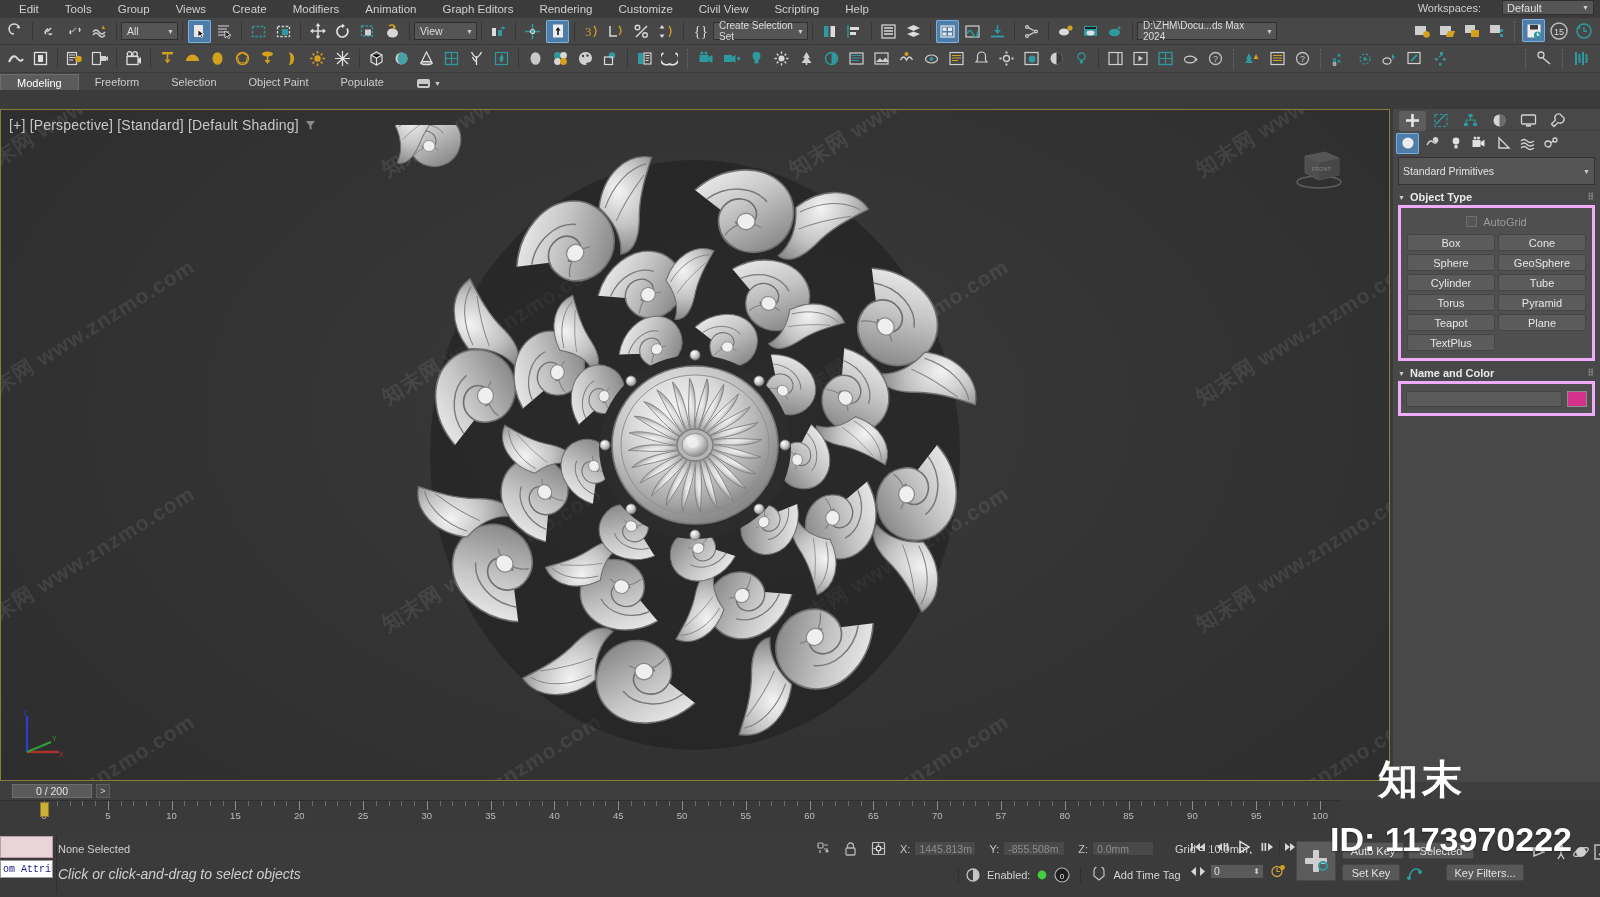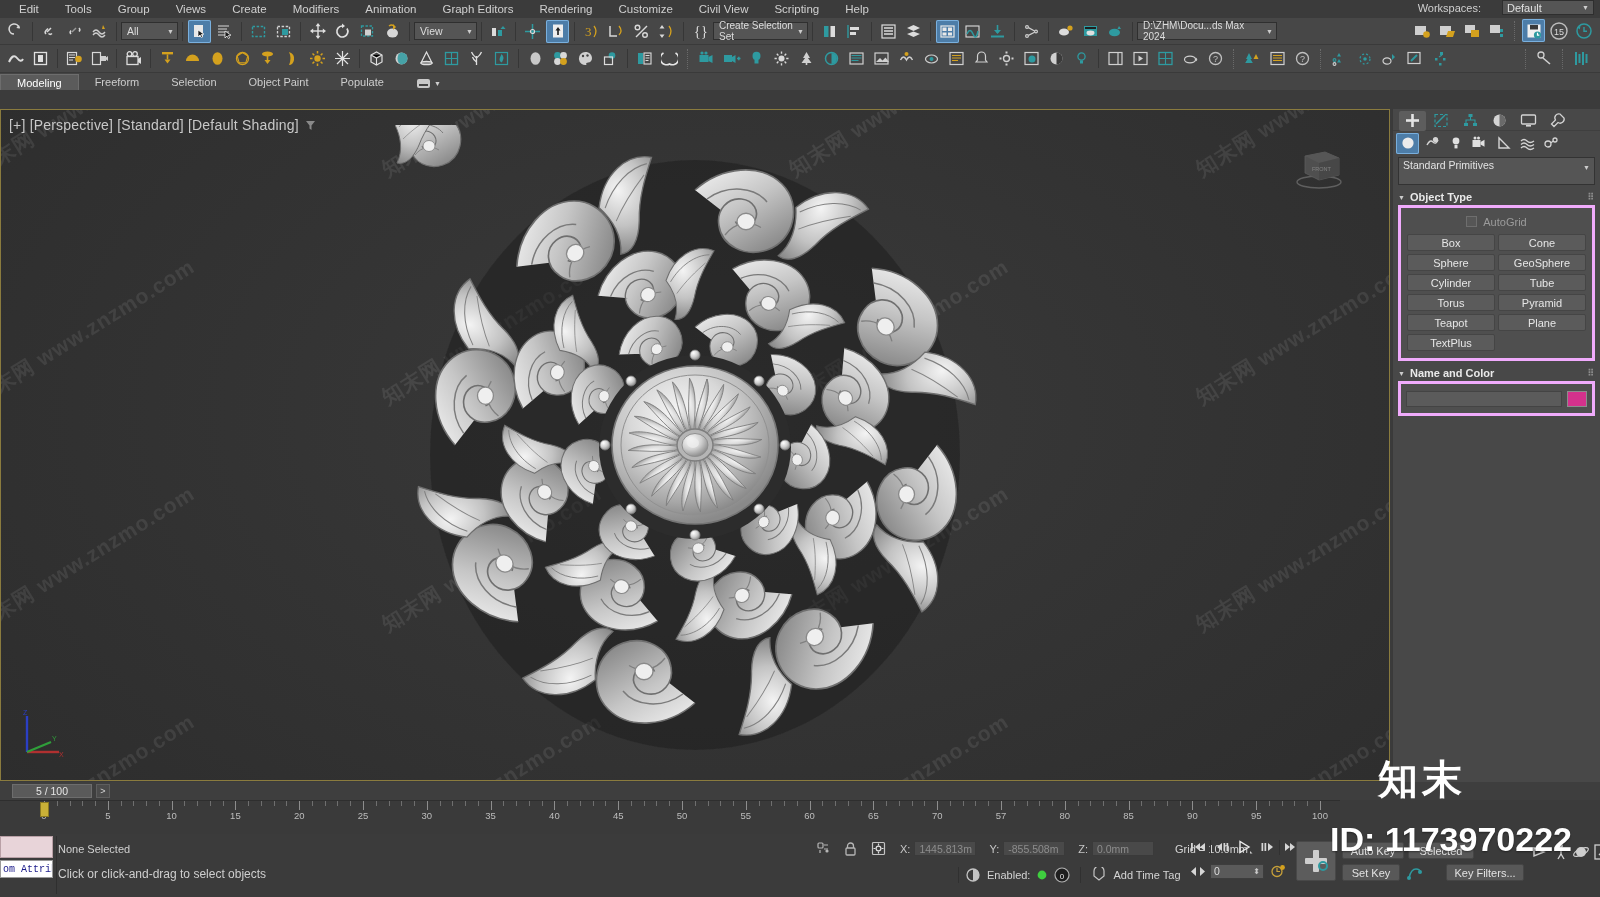--- a/index.html
+++ b/index.html
@@ -96,21 +96,21 @@
 
   
   .statuswrap { position:absolute; left:0; top:834px; width:1600px; height:63px; background:#3b3b3b;}
   .mzone { position:absolute; left:0; top:2px; width:55px; height:42px; }
   .mzbox { width:53px; height:22px; background:#e8d4d9; border:1px solid #b9a0a6;}
   .mzbox2 { margin-top:2px; width:53px; height:18px; background:#fff; border:1px solid #9a9a9a;
      font-size:10px; color:#1a1a8a; display:flex; align-items:center; padding-left:2px;
      font-family:"Liberation Mono", monospace; overflow:hidden; white-space:nowrap;}
   .promptcol { position:absolute; left:58px; top:4px; width:760px; }
   .prompt1 { font-size:11px; color:#d0d0d0; height:22px; line-height:22px; }
-  .prompt2 { font-size:12px; color:#cfcfcf; height:20px; line-height:20px; margin-top:4px;}
+  .prompt2 { font-size:14px; color:#cfcfcf; height:20px; line-height:20px; margin-top:4px;font-style:italic;}
   .vdiv { position:absolute; left:56px; top:2px; width:1px; height:58px; background:#2f2f2f;}
 
   .coordrow { position:absolute; left:815px; top:6px; display:flex; align-items:center; gap:5px;}
   .coordrow2 { position:absolute; left:958px; top:33px; display:flex; align-items:center; gap:6px;}
   .cf { display:flex; align-items:center; gap:4px; font-size:11px; color:#c6c6c6;}
   .cfield { width:62px; height:15px; background:#494949; border:1px solid #3a3a3a;
      font-size:10.5px; color:#8d8d8d; display:flex; align-items:center; padding-left:4px;
      overflow:hidden; white-space:nowrap;}
   .gridlbl { font-size:11px; color:#d5d5d5; margin-left:16px; white-space:nowrap;}
 
@@ -136,21 +136,21 @@
   .cpanel { position:absolute; left:1392px; top:109px; width:208px; height:673px;
      background:#484848; border-left:1px solid #3a3a3a; }
   .cptabs { height:22px; display:flex; align-items:center; padding:2px 2px 0 6px; gap:2px;
      border-bottom:1px solid #3f3f3f;}
   .cptab { width:27px; height:20px; display:flex; align-items:center; justify-content:center; border-radius:2px;}
   .cptab.on { background:#5d5d5d; }
   .cprow2 { height:24px; display:flex; align-items:center; padding:1px 3px; gap:1px;}
   .cpic { width:23px; height:21px; display:flex; align-items:center; justify-content:center; border-radius:2px;}
   .cpic.on { background:#4d7da8; box-shadow:inset 0 0 0 1px #79afdd;}
   .cpcombo { margin:2px 5px; height:17px; background:#555; border:1px solid #333;
-     display:flex; align-items:flex-end; justify-content:space-between; padding:13px 4px;
+     display:flex; align-items:center; justify-content:space-between; padding:13px 4px;
      font-size:10.5px; color:#e2e2e2;}
   .roll { margin:4px 5px 0 5px; }
   .rollhead { height:16px; display:flex; align-items:center; gap:5px; font-size:11px;
      font-weight:bold; color:#e9e9e9; }
   .rollhead .tri { font-size:7px; color:#ccc; }
   .rollhead .grip { margin-left:auto; color:#8e8e8e; font-size:9px; letter-spacing:1px;}
   .rollbody { background:#4f4f4f; border:3px solid #f0abfc; padding:5px 6px 7px;}
   .autogrid { display:flex; align-items:center; justify-content:center; gap:6px; font-size:11px;
      color:#9b9b9b; height:17px; }
   .chk { width:11px; height:11px; background:#565656; border:1px solid #6e6e6e;}
@@ -1234,21 +1234,21 @@
         <path d="M8 44 H40" stroke="#b03030"></path>
         <path d="M8 44 L32 34" stroke="#2f9e3a"></path>
       </g>
       <text x="4" y="7" font-size="7" fill="#2b3fc4" font-family="sans-serif">Z</text>
       <text x="40" y="49" font-size="7" fill="#b03030" font-family="sans-serif">X</text>
       <text x="33" y="33" font-size="7" fill="#2f9e3a" font-family="sans-serif">Y</text>
     </svg>
   </div>
 
   <div class="tslider">
-    <div class="tsbox">5 / 100</div>
+    <div class="tsbox">0 / 200</div>
     <div class="tsarrow">&gt;</div>
   </div>
 
   <div class="ruler" id="ruler">
       <div class="tick maj" style="left: 44px;"></div>
       <div class="tick min" style="left: 56.76px;"></div>
       <div class="tick min" style="left: 69.52px;"></div>
       <div class="tick min" style="left: 82.28px;"></div>
       <div class="tick min" style="left: 95.04px;"></div>
       <div class="tick maj" style="left: 107.8px;"></div>

